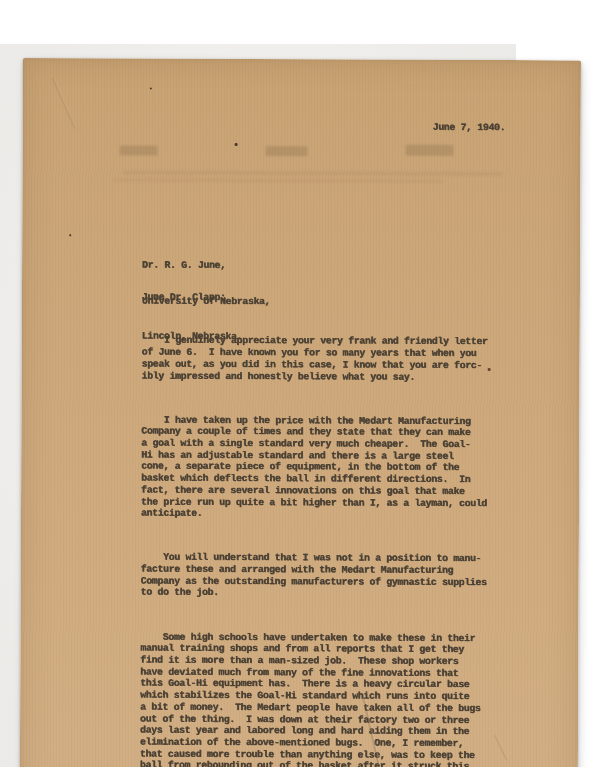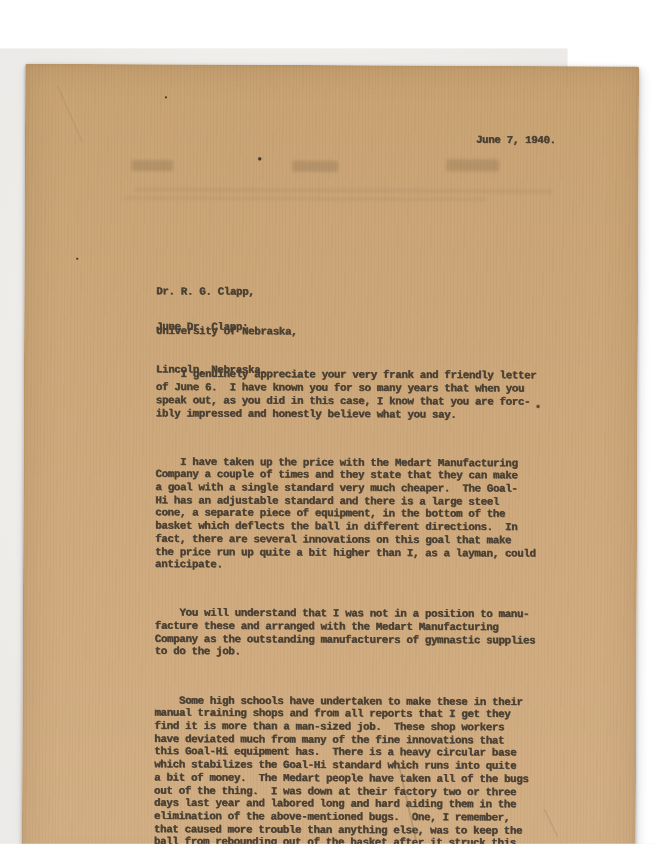--- a/index.html
+++ b/index.html
@@ -80,21 +80,21 @@
 
     <div class="typed date-line">June 7, 1940.</div>
 
     <div class="ghost" style="left:97px;  top:87px; width:38px; height:10px;"></div>
     <div class="ghost" style="left:243px; top:87px; width:42px; height:10px;"></div>
     <div class="ghost" style="left:383px; top:85px; width:48px; height:11px;"></div>
     <div class="band" style="left:100px; top:112px; width:380px; height:4px;"></div>
     <div class="band" style="left:90px;  top:120px; width:330px; height:3px;"></div>
 
     <div class="typed address">
-      <div>Dr. R. G. Clapp,</div>
+      <div>Dr. R. G. June,</div>
       <div>University of Nebraska,</div>
       <div>Lincoln, Nebraska.</div>
     </div>
 
     <div class="typed salutation">June Dr. Clapp:</div>
 
     <div class="typed body-text">
       <p class="para">    I genuinely appreciate your very frank and friendly letter
 of June 6.  I have known you for so many years that when you
 speak out, as you did in this case, I know that you are forc-

